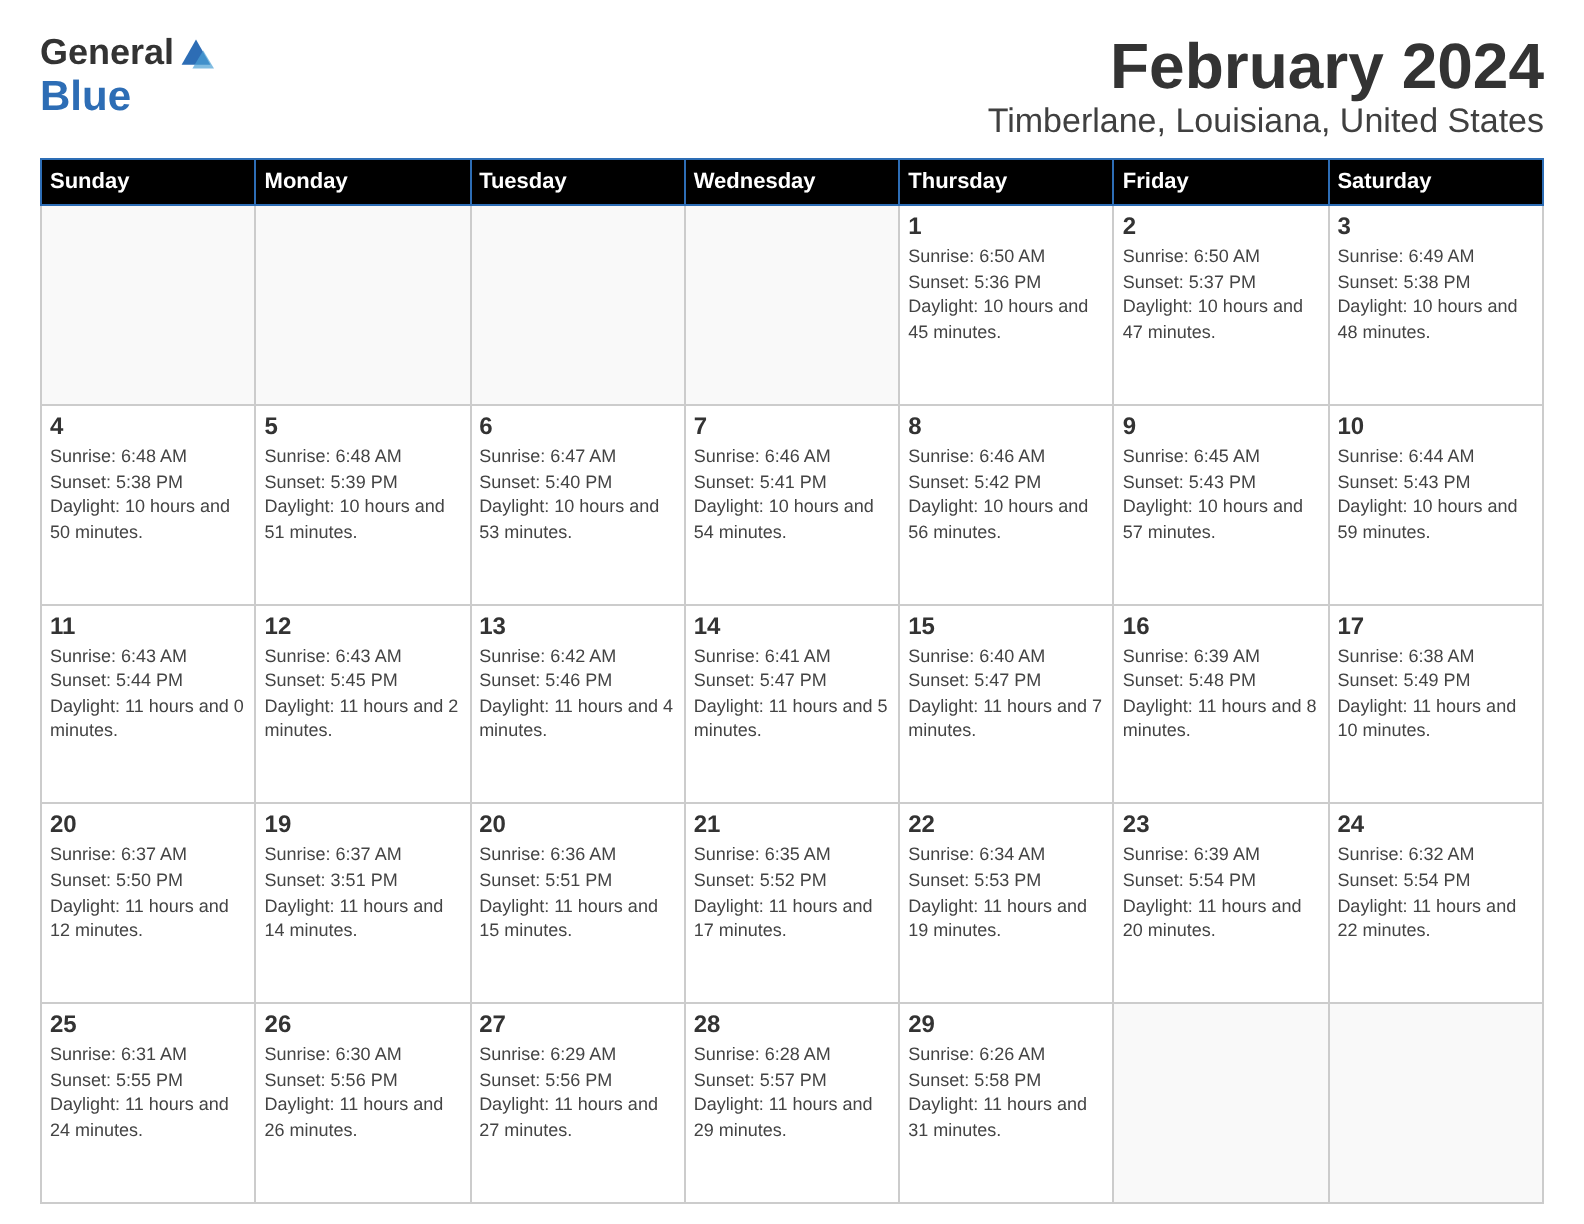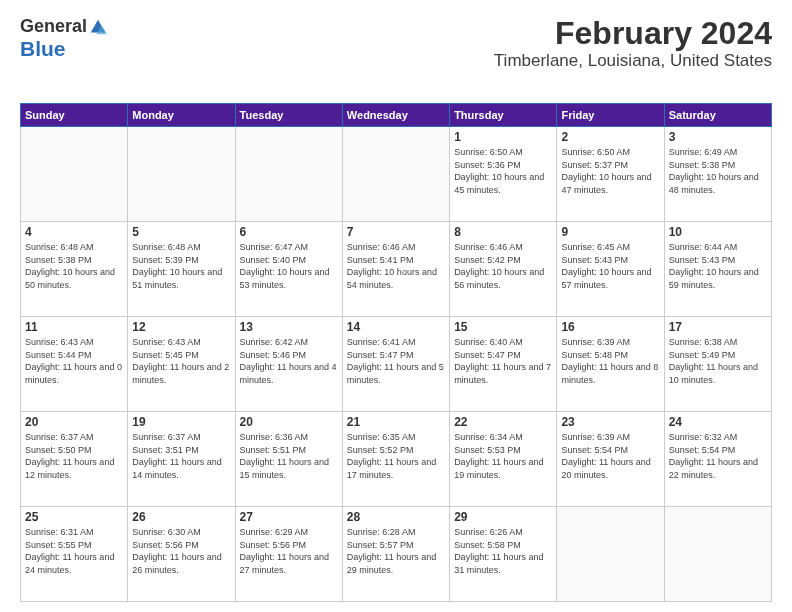--- a/index.html
+++ b/index.html
@@ -9,21 +9,20 @@
       width: 792px;
       height: 612px;
       overflow: hidden;
     }
     .page {
       width: 792px;
       height: 612px;
       padding: 16px 20px 10px 20px;
       display: flex;
       flex-direction: column;
-      gap: 24px;
     }
     .header {
       display: flex;
       justify-content: space-between;
       align-items: flex-start;
       margin-bottom: 8px;
     }
     .logo {
       display: flex;
       flex-direction: column;
@@ -62,21 +61,21 @@
       color: #404040;
     }
     .calendar {
       flex: 1;
       border: 1px solid #ccc;
       border-collapse: collapse;
       width: 100%;
       table-layout: fixed;
     }
     .calendar th {
-      background-color: #4c1d95;
+      background-color: #000000;
       color: #fff;
       font-size: 11px;
       font-weight: bold;
       padding: 5px 4px;
       border: 1px solid #2d6db5;
       text-align: left;
     }
     .calendar td {
       border: 1px solid #ccc;
       vertical-align: top;

